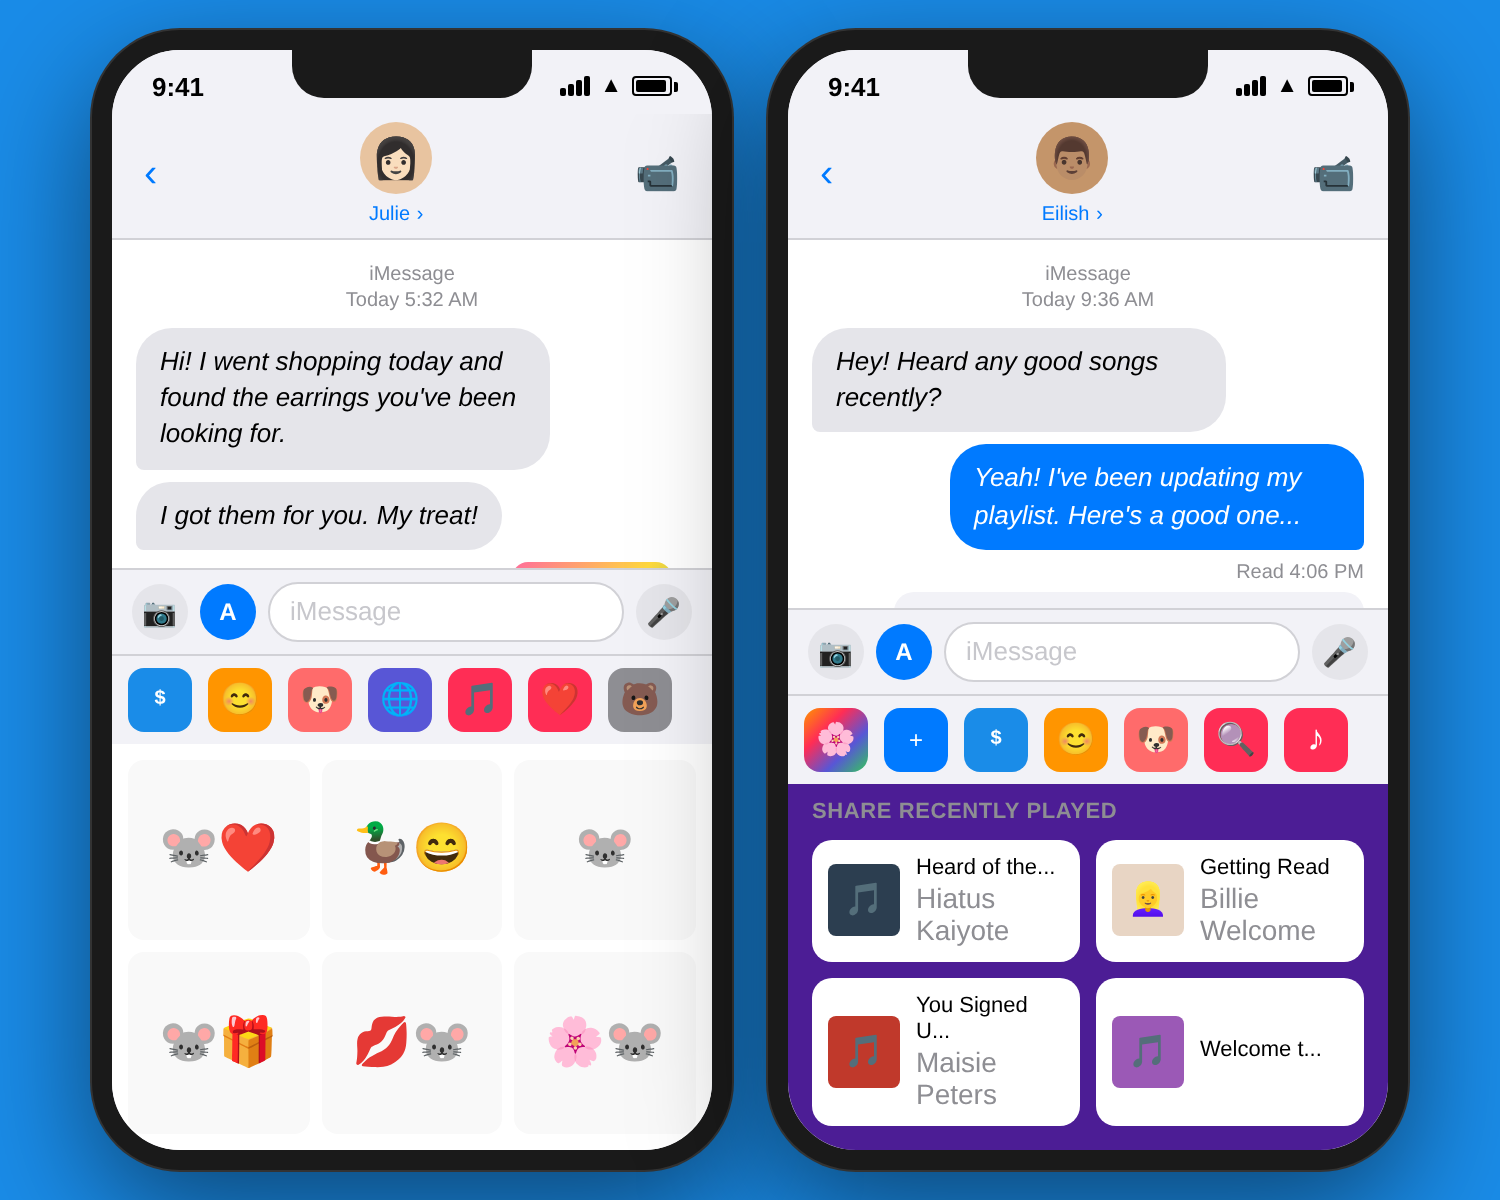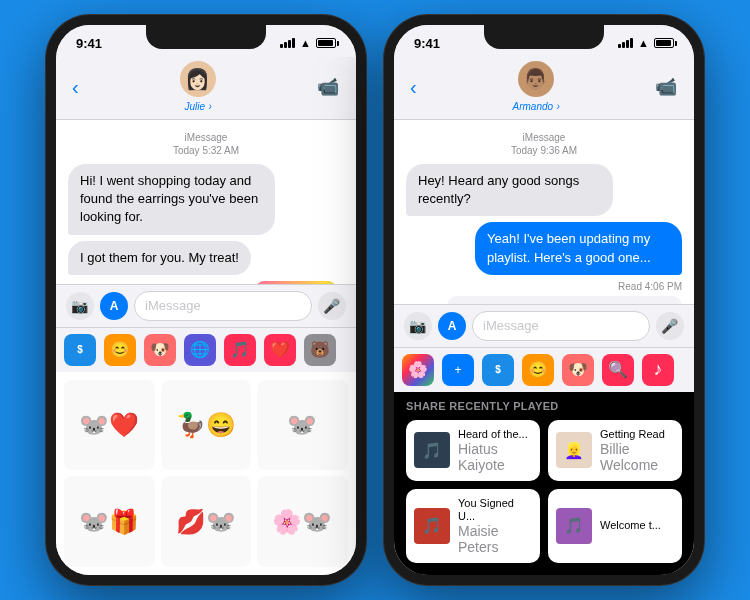--- a/index.html
+++ b/index.html
@@ -126,21 +126,20 @@
       font-size: 20px;
     }
     .nav-name {
       font-size: 12px;
       color: #007aff;
       font-weight: 400;
       margin-top: 2px;
     }
     .nav-name span {
       font-size: 10px;
-      font-style: italic;
     }
     .nav-video {
       color: #007aff;
       font-size: 18px;
     }
 
     
     .messages-area {
       flex: 1;
       overflow-y: auto;
@@ -168,20 +167,21 @@
     }
     .bubble-row.incoming { justify-content: flex-start; }
     .bubble-row.outgoing { justify-content: flex-end; }
 
     .bubble {
       max-width: 75%;
       padding: 8px 12px;
       border-radius: 18px;
       font-size: 13px;
       line-height: 1.4;
+      font-style: italic;
     }
     .bubble.incoming {
       background: #e5e5ea;
       color: #000;
       border-bottom-left-radius: 4px;
     }
     .bubble.outgoing {
       background: #007aff;
       color: #ffffff;
       border-bottom-right-radius: 4px;
@@ -336,21 +336,21 @@
       border-radius: 8px;
       aspect-ratio: 1;
       display: flex;
       align-items: center;
       justify-content: center;
       font-size: 24px;
     }
 
     
     .recently-played {
-      background: #000000;
+      background: #4c1d95;
       padding: 8px 12px;
       flex: 1;
       overflow: hidden;
     }
     .recently-label {
       font-size: 11px;
       color: #8e8e93;
       font-weight: 600;
       margin-bottom: 8px;
       text-transform: uppercase;
@@ -496,21 +496,21 @@
       </div>
     </div>
 
     <div class="nav-bar">
       <span class="nav-back">‹</span>
       <div class="nav-center">
         <div class="nav-avatar" style="background:#c4956a;">
           <span>👨🏽</span>
         </div>
         <div class="nav-name">
-          <span>Armando</span> <span>›</span>
+          <span>Eilish</span> <span>›</span>
         </div>
       </div>
       <span class="nav-video">📹</span>
     </div>
 
     <div class="messages-area" style="height:190px; overflow:hidden; background:#fff;">
       <div class="imessage-label">iMessage</div>
       <div class="imessage-time">Today 9:36 AM</div>
       <div class="bubble-row incoming">
         <div class="bubble incoming">Hey! Heard any good songs recently?</div>

